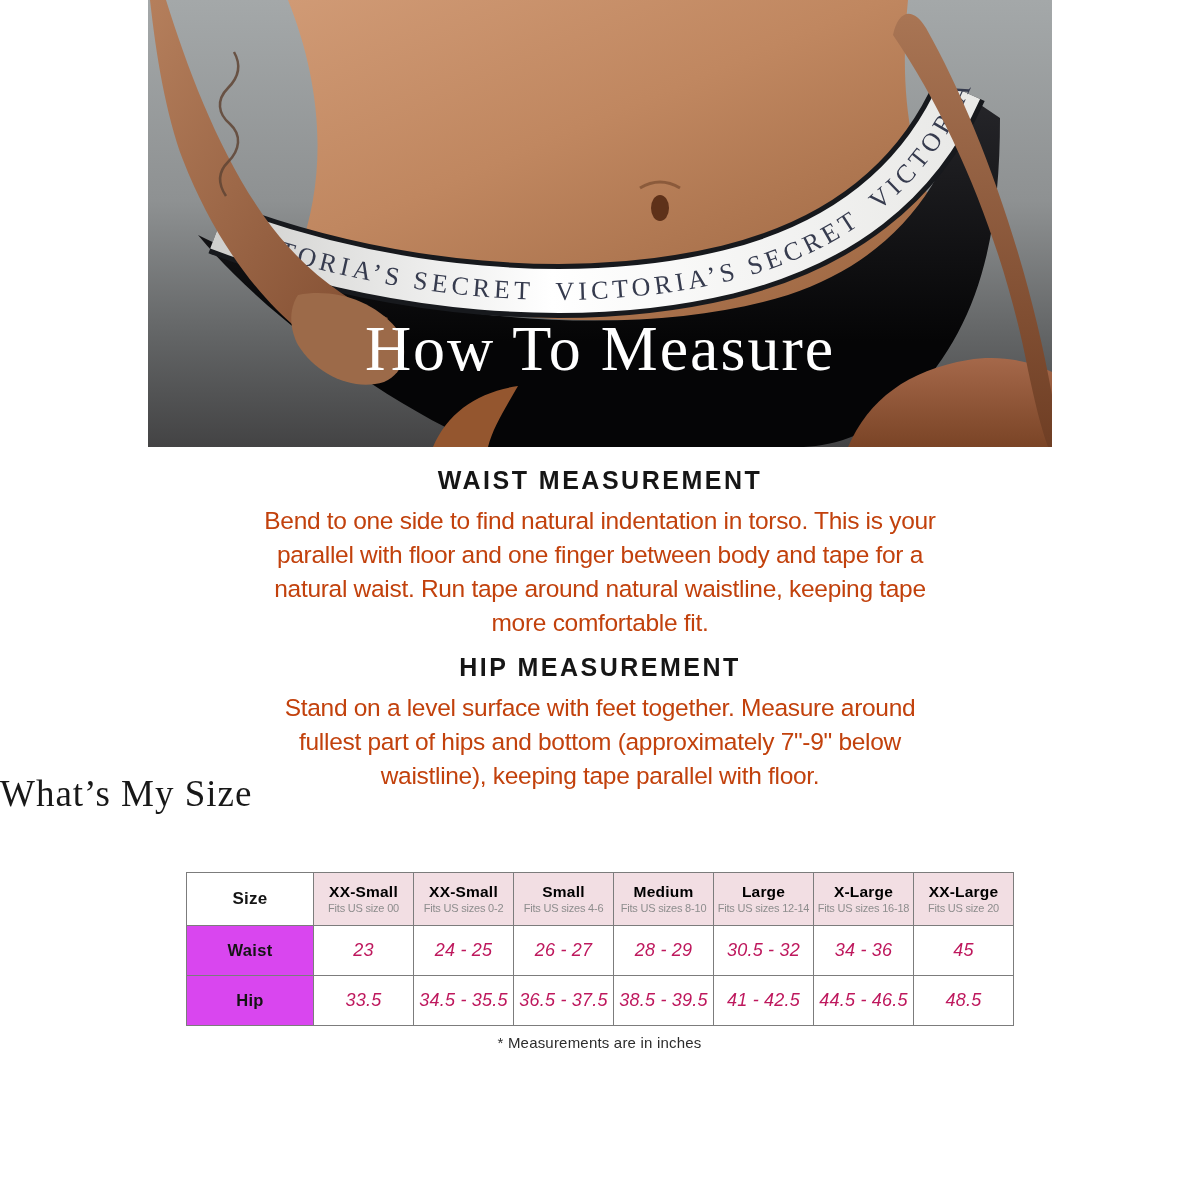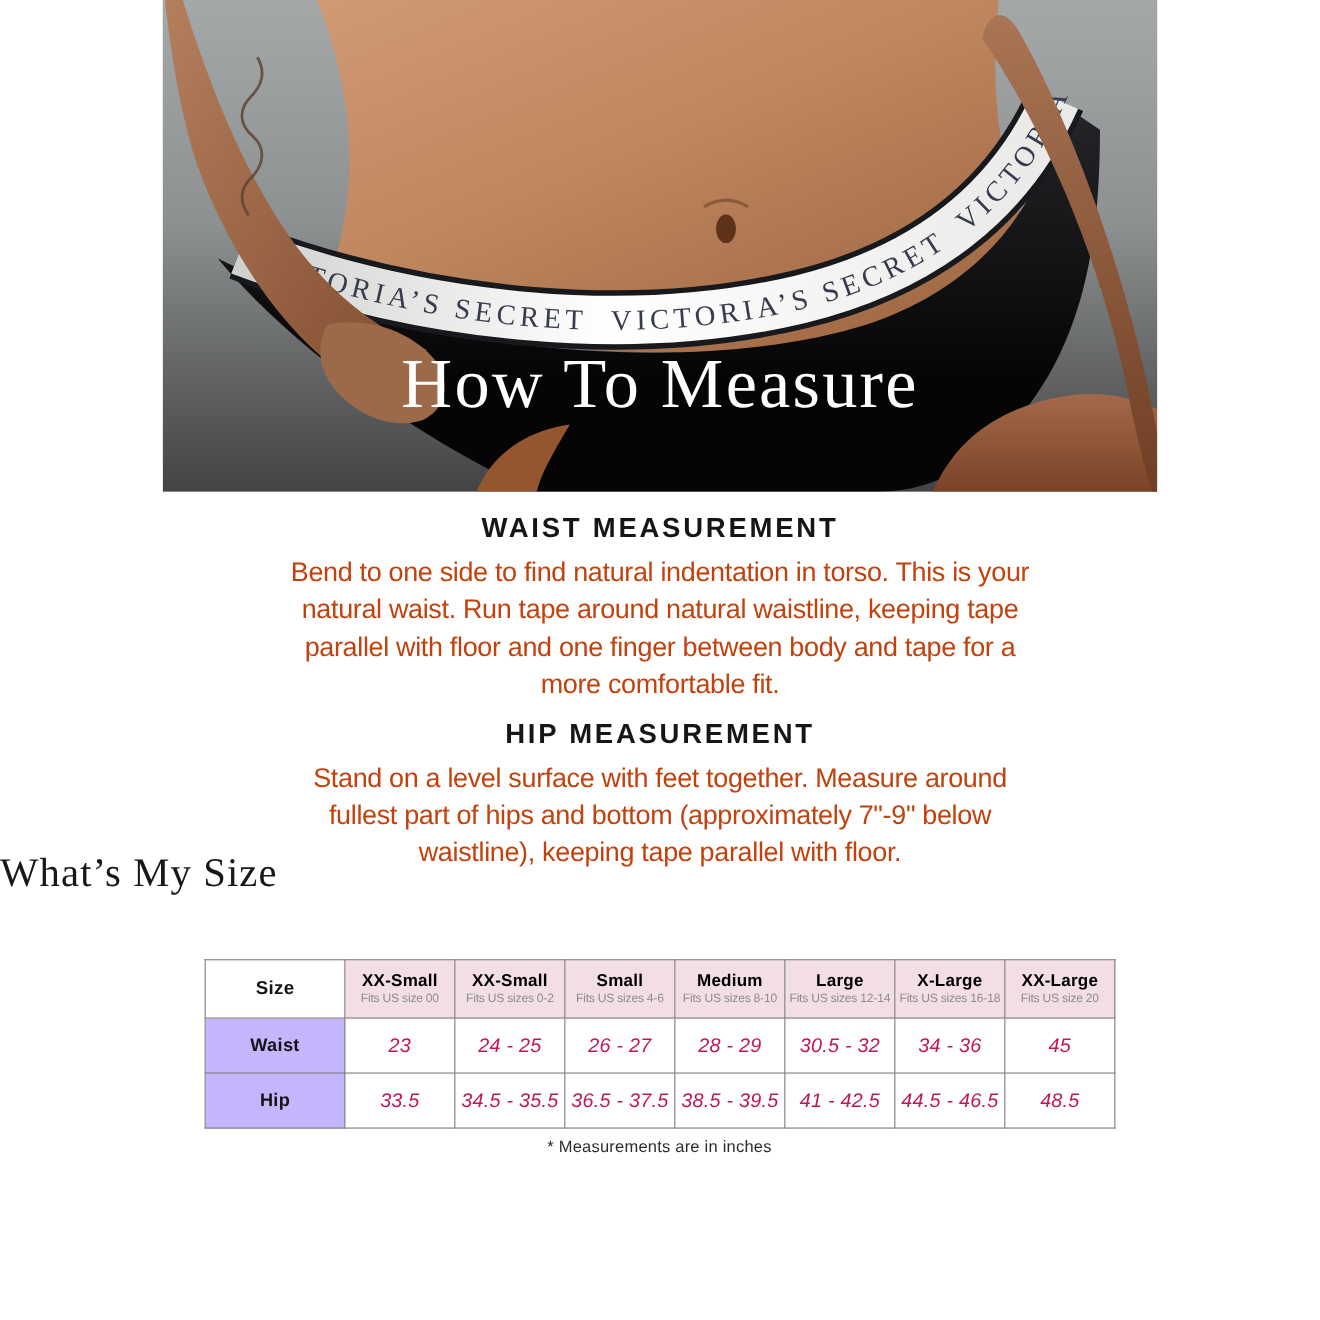--- a/index.html
+++ b/index.html
@@ -46,21 +46,21 @@
     border-collapse:collapse;table-layout:fixed;background:#ffffff;
   }
   .size-table th,.size-table td{
     border:1px solid #7c7c7c;text-align:center;vertical-align:middle;
     padding:0;font-family:"Liberation Sans",sans-serif;
   }
   .size-table thead th{height:52px;background:#f2dee3;}
   .size-table thead th.corner{background:#ffffff;font-size:17px;font-weight:700;color:#141414;letter-spacing:.3px;}
   .h-label{font-size:15.5px;font-weight:700;color:#000000;letter-spacing:.2px;line-height:18px;}
   .h-fits{font-size:11px;font-weight:400;color:#8d8d8d;letter-spacing:-0.2px;line-height:13px;margin-top:1px;}
-  .size-table tbody th{height:49px;background:#c4b5fd;font-size:16.5px;font-weight:700;color:#141414;letter-spacing:.3px;}
+  .size-table tbody th{height:49px;background:#d946ef;font-size:16.5px;font-weight:700;color:#141414;letter-spacing:.3px;}
   .size-table tbody td{height:49px;font-size:18px;font-weight:400;color:#be185d;letter-spacing:.2px;background:#ffffff;font-style:italic;}
 
   .footnote{
     position:absolute;left:186px;top:1034px;width:827px;text-align:center;
     font-size:15px;color:#2c2c2c;letter-spacing:.2px;
   }
 </style>
 </head>
 <body>
 
@@ -135,22 +135,22 @@
 
     <path d="M 745 35 C 810 130 858 255 880 370 C 887 403 893 428 900 447 L 904 447 L 904 395 C 880 260 830 120 778 28 C 765 6 750 10 745 35 Z" fill="url(#gArmR)"></path>
   </svg>
 
   <div class="hero-title">How To Measure</div>
 </div>
 
 <div class="sec-heading" id="waist-heading">WAIST MEASUREMENT</div>
 <div class="sec-body" id="waist-body">
   <div class="line">Bend to one side to find natural indentation in torso. This is your</div>
+  <div class="line">parallel with floor and one finger between body and tape for a</div>
   <div class="line">natural waist. Run tape around natural waistline, keeping tape</div>
-  <div class="line">parallel with floor and one finger between body and tape for a</div>
   <div class="line">more comfortable fit.</div>
 </div>
 
 <div class="sec-heading" id="hip-heading">HIP MEASUREMENT</div>
 <div class="sec-body" id="hip-body">
   <div class="line">Stand on a level surface with feet together. Measure around</div>
   <div class="line">fullest part of hips and bottom (approximately 7"-9" below</div>
   <div class="line">waistline), keeping tape parallel with floor.</div>
 </div>
 

